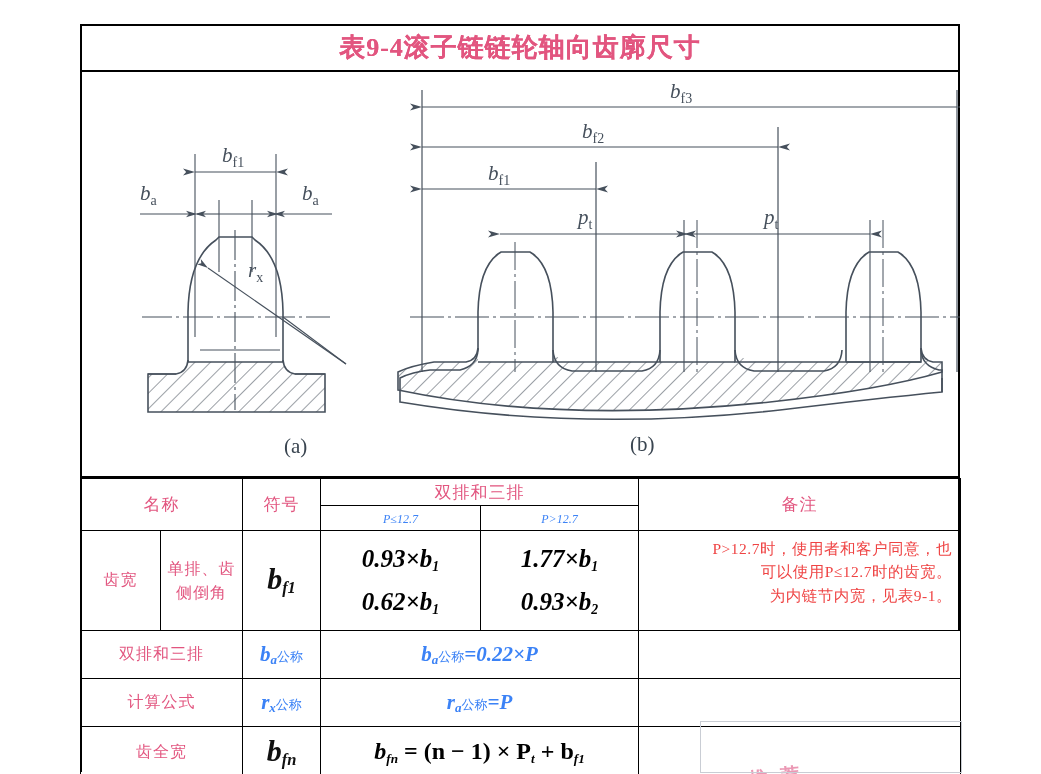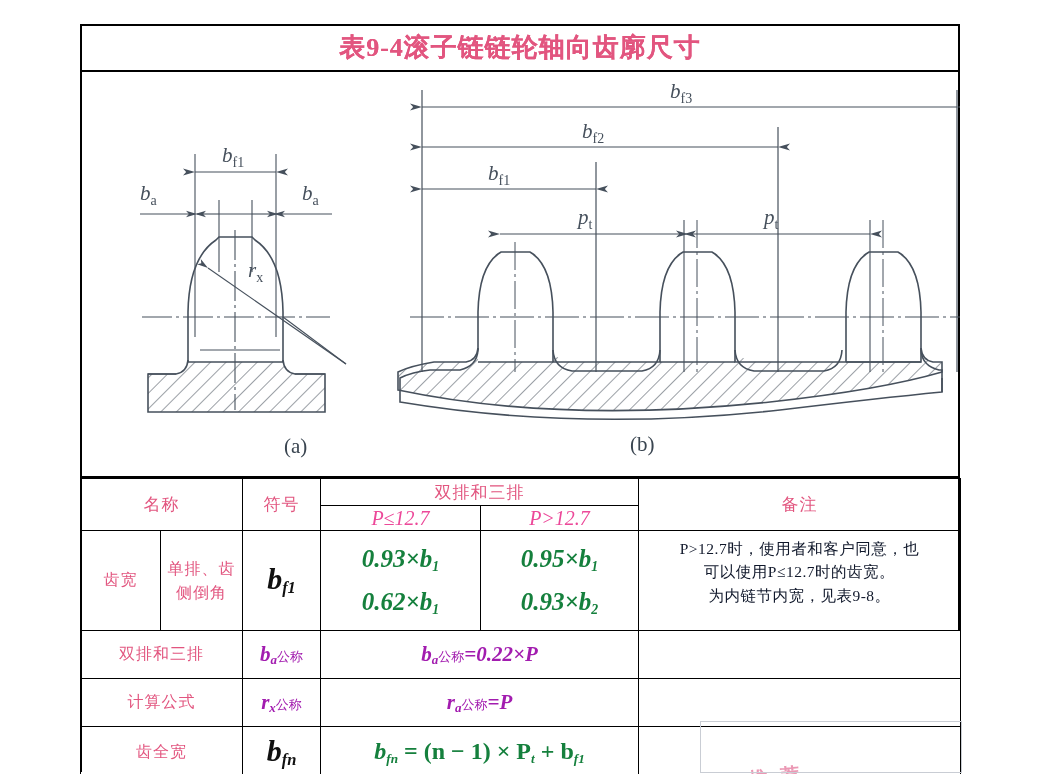--- a/index.html
+++ b/index.html
@@ -99,57 +99,57 @@
     font-weight: normal;
   }
   .cn {
     color: #e2557f;
     font-size: 16px;
     font-family: "Liberation Serif", "DejaVu Serif", serif;
     letter-spacing: 1px;
   }
   .cn-hdr { font-size: 17px; }
   .pexpr {
-    color: #ec4899;
-    font-size: 20px;
+    color: #3b82f6;
+    font-size: 12px;
     font-style: italic;
     font-family: "Liberation Serif", "DejaVu Serif", serif;
   }
 
   .sym {
     color: #101010;
     font-size: 30px;
     font-weight: 700;
     font-style: italic;
     font-family: "Liberation Serif", "DejaVu Serif", serif;
     line-height: 1;
   }
   .sym sub {
     font-size: 0.55em;
     font-weight: 700;
     font-style: italic;
     vertical-align: -0.25em;
   }
   .sym-sm {
-    color: #a21caf;
+    color: #3b82f6;
     font-size: 21px;
     font-weight: 700;
     font-style: italic;
     font-family: "Liberation Serif", "DejaVu Serif", serif;
   }
   .sym-sm sub { font-size: 0.62em; vertical-align: -0.22em; }
   .sym-sm .cnsub {
     font-size: 0.62em;
     font-style: normal;
     font-weight: normal;
     letter-spacing: 0;
   }
 
   .formula {
-    color: #15803d;
+    color: #000000;
     font-size: 25px;
     font-weight: 700;
     font-style: italic;
     font-family: "Liberation Serif", "DejaVu Serif", serif;
     line-height: 1.55;
     white-space: nowrap;
   }
   .formula sub { font-size: 0.55em; font-style: italic; vertical-align: -0.3em; }
   .formula .op { font-style: normal; }
 
@@ -160,24 +160,24 @@
     padding-left: 8px;
     font-size: 21px;
   }
   .formula-left .cnsub {
     font-size: 0.62em;
     font-style: normal;
     font-weight: normal;
   }
 
   .note {
-    color: #0f172a;
+    color: #ef4444;
     font-size: 15.5px;
     line-height: 1.5;
-    text-align: center;
+    text-align: right;
     padding: 6px 8px 6px 8px;
     font-family: "Liberation Serif", "DejaVu Serif", serif;
     letter-spacing: 0.5px;
   }
 
   .blank-cell { background: #fff; }
 
   
   .lastrow-note {
     position: relative;
@@ -373,28 +373,28 @@
             <span class="cn" style="line-height:1.45;display:inline-block;">单排、齿侧倒角</span>
           </td>
           <td>
             <span class="sym"><span>b</span><sub>f1</sub></span>
           </td>
           <td>
             <div class="formula formula-line"><span>0.93×b</span><sub>1</sub></div>
             <div class="formula formula-line"><span>0.62×b</span><sub>1</sub></div>
           </td>
           <td>
-            <div class="formula formula-line"><span>0.95×b</span><sub>1</sub></div>
+            <div class="formula formula-line"><span>1.77×b</span><sub>1</sub></div>
             <div class="formula formula-line"><span>0.93×b</span><sub>2</sub></div>
           </td>
           <td style="vertical-align:top">
             <div class="note">
               <div>P&gt;12.7时，使用者和客户同意，也</div>
               <div>可以使用P≤12.7时的齿宽。</div>
-              <div>为内链节内宽，见表9-8。</div>
+              <div>为内链节内宽，见表9-1。</div>
             </div>
           </td>
         </tr>
 
         <tr>
           <td colspan="2" style="height:47px">
             <span class="cn">双排和三排</span>
           </td>
           <td>
             <span class="sym-sm"><span>b</span><sub>a</sub><span class="cnsub">公称</span></span>

